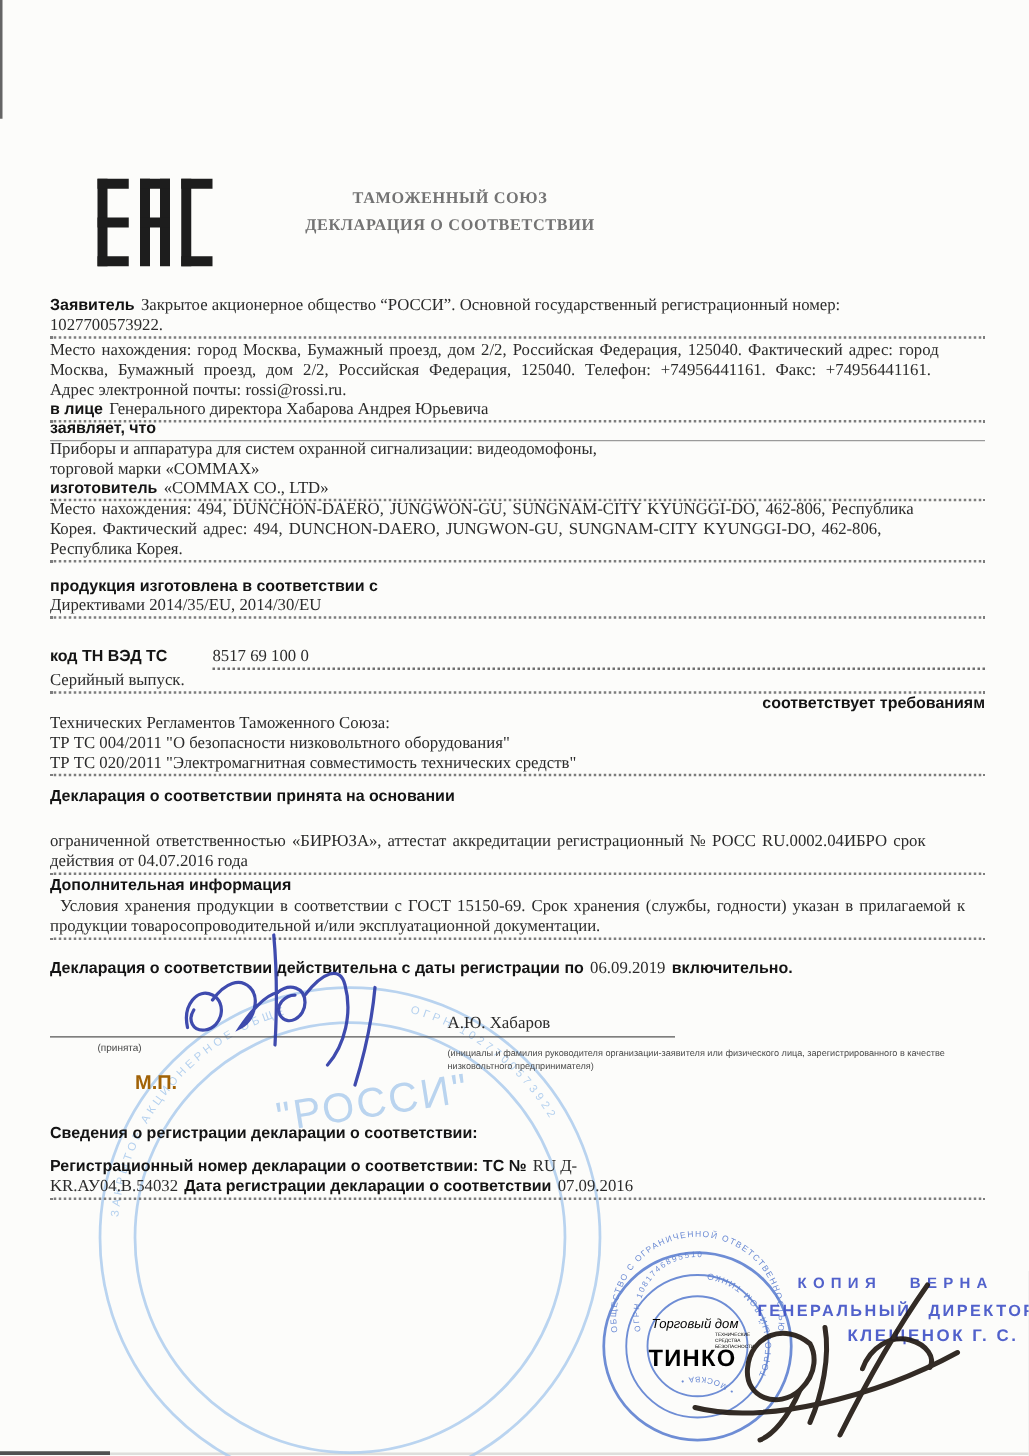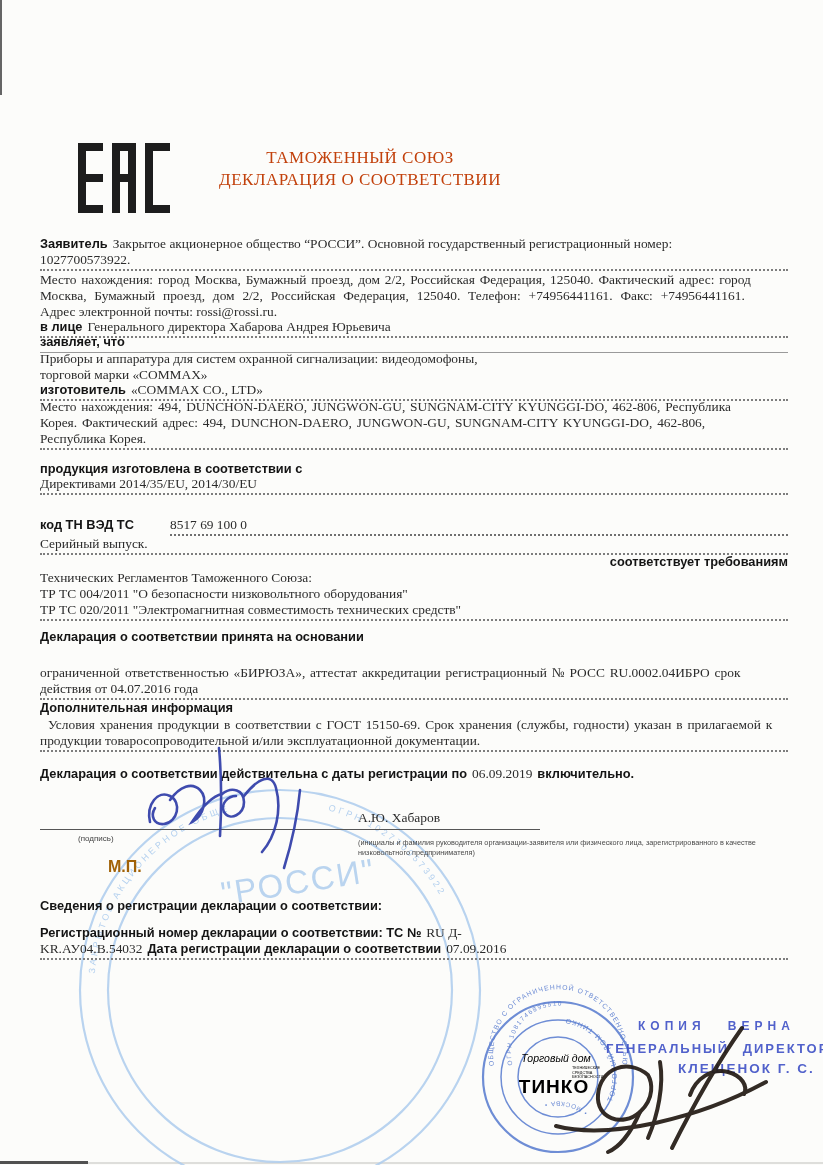--- a/index.html
+++ b/index.html
@@ -7,22 +7,22 @@
         font-family:"Liberation Serif",serif;color:#262626;}
   
   .row{position:absolute;left:40px;width:748px;font-size:13.4px;line-height:15px;white-space:nowrap;}
   .row .s{font-family:"Liberation Serif",serif;color:#2b2b2b;}
   .row .b{font-family:"Liberation Sans",sans-serif;font-weight:bold;font-size:12.8px;color:#141414;margin-right:5px;}
   .row .b.nom{margin-right:0;}
   .dotted{border-bottom:2px dotted #7d7d7d;padding-bottom:2px;}
   .solidline{border-bottom:1px solid #9a9a9a;padding-bottom:3px;}
   .ws1{word-spacing:1.5px;}
   .ws4{word-spacing:4.5px;}
-  .title{position:absolute;left:40px;width:640px;text-align:center;font-weight:normal;
-         font-size:17px;line-height:22px;letter-spacing:.5px;color:#c2410c;}
+  .title{position:absolute;left:40px;width:640px;text-align:center;font-weight:bold;
+         font-size:13px;line-height:22px;letter-spacing:.5px;color:#737373;}
   .tnrow{display:flex;}
   .tnlabel{width:125px;flex:0 0 125px;}
   .tnval{flex:1;border-bottom:2px dotted #6f6f6f;padding-bottom:2px;}
   .smallnote{position:absolute;font-family:"Liberation Sans",sans-serif;font-size:7.3px;
              line-height:9.5px;color:#4a4a4a;white-space:nowrap;}
   .caption{position:absolute;font-family:"Liberation Sans",sans-serif;font-size:8px;color:#454545;}
   .mp{position:absolute;font-family:"Liberation Sans",sans-serif;font-weight:bold;font-size:16px;color:#a16207;}
   .name{position:absolute;font-size:13.5px;color:#2b2b2b;}
   .sigline{position:absolute;height:1.4px;background:#555;}
   .stamp-text{position:absolute;font-family:"Liberation Sans",sans-serif;font-weight:bold;white-space:nowrap;opacity:.9;}
@@ -160,21 +160,21 @@
     <span class="s">Условия хранения продукции в соответствии с ГОСТ 15150-69. Срок хранения (службы, годности) указан в прилагаемой к</span>
   </div>
   <div class="row dotted" style="top:733px;">
     <span class="s">продукции товаросопроводительной и/или эксплуатационной документации.</span>
   </div>
   <div class="row" style="top:766px;">
     <span class="b">Декларация о соответствии действительна с даты регистрации по</span><span class="s" style="margin-right:5px;">06.09.2019</span><span class="b nom">включительно.</span>
   </div>
 
   <div class="sigline" style="left:40px;top:829px;width:500px;"></div>
-  <div class="caption" style="left:78px;top:834px;">(подпись)</div>
+  <div class="caption" style="left:78px;top:834px;">(принята)</div>
   <div class="name" style="left:358px;top:810px;">А.Ю. Хабаров</div>
   <div class="smallnote" style="left:358px;top:838px;">(инициалы и фамилия руководителя организации-заявителя или физического лица, зарегистрированного в качестве</div>
   <div class="smallnote" style="left:358px;top:848px;">низковольтного предпринимателя)</div>
   <div class="mp" style="left:108px;top:858px;">М.П.</div>
 
   <svg style="left:130px;top:740px;" width="190" height="135" viewBox="0 0 190 135">
     <g fill="none" stroke="#2f3da8" stroke-width="2.6" stroke-linecap="round" opacity=".92">
       <path d="M 20 82 C 16 64, 28 50, 40 56 C 52 62, 48 82, 34 84 C 24 85, 20 76, 25 68"></path>
       <path d="M 40 60 C 50 46, 62 42, 70 50 C 78 58, 74 76, 62 82 C 70 70, 82 56, 92 54"></path>
       <path d="M 92 54 C 102 46, 114 50, 114 62 C 114 74, 100 82, 94 72 C 90 64, 98 56, 106 56"></path>

